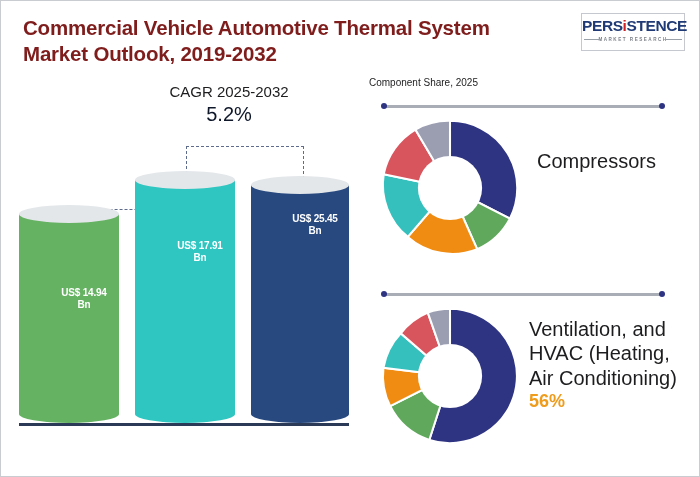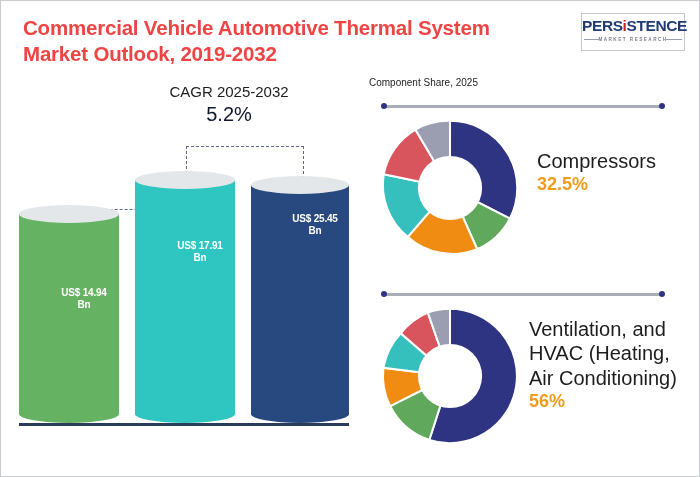--- a/index.html
+++ b/index.html
@@ -22,21 +22,21 @@
 
   
   .title {
     position: absolute;
     left: 22px;
     top: 14px;
     width: 470px;
     font-size: 20.5px;
     font-weight: 700;
     line-height: 1.28;
-    color: #ef4444;
+    color: #7f1d1d;
     letter-spacing: -0.2px;
   }
   .logo-box {
     position: absolute;
     left: 580px;
     top: 12px;
     width: 104px;
     height: 38px;
     border: 1px solid #c5c9cf;
     background: #ffffff;
@@ -260,21 +260,20 @@
       <path d="M50 50 L21.1 83.5 A46 46 0 0 1 4.6 40.5 Z" fill="#35c0bd" stroke="#ffffff" stroke-width="1.4"></path>
 
       <path d="M50 50 L4.6 40.5 A46 46 0 0 1 26.3 10.0 Z" fill="#d9555e" stroke="#ffffff" stroke-width="1.4"></path>
 
       <path d="M50 50 L26.3 10.0 A46 46 0 0 1 50 4 Z" fill="#9b9db1" stroke="#ffffff" stroke-width="1.4"></path>
       <circle cx="50" cy="50" r="22" fill="#ffffff"></circle>
     </svg>
 
     <div class="donut-legend" style="left:168px; top:72px; width:150px;">
       <div class="legend-name">Compressors</div>
-      <div class="legend-pct">32.5%</div>
     </div>
   </div>
 
   <div class="donut-panel" style="left:368px; top:264px; width:320px; height:190px;">
     <div class="rule" style="left:15px; top:28px; width:278px;">
       <div class="rule-dot" style="left:-3px;"></div>
       <div class="rule-dot" style="right:-3px;"></div>
     </div>
 
     <svg class="donut-svg" style="left:8px; top:38px;" width="146" height="146" viewBox="0 0 100 100">

